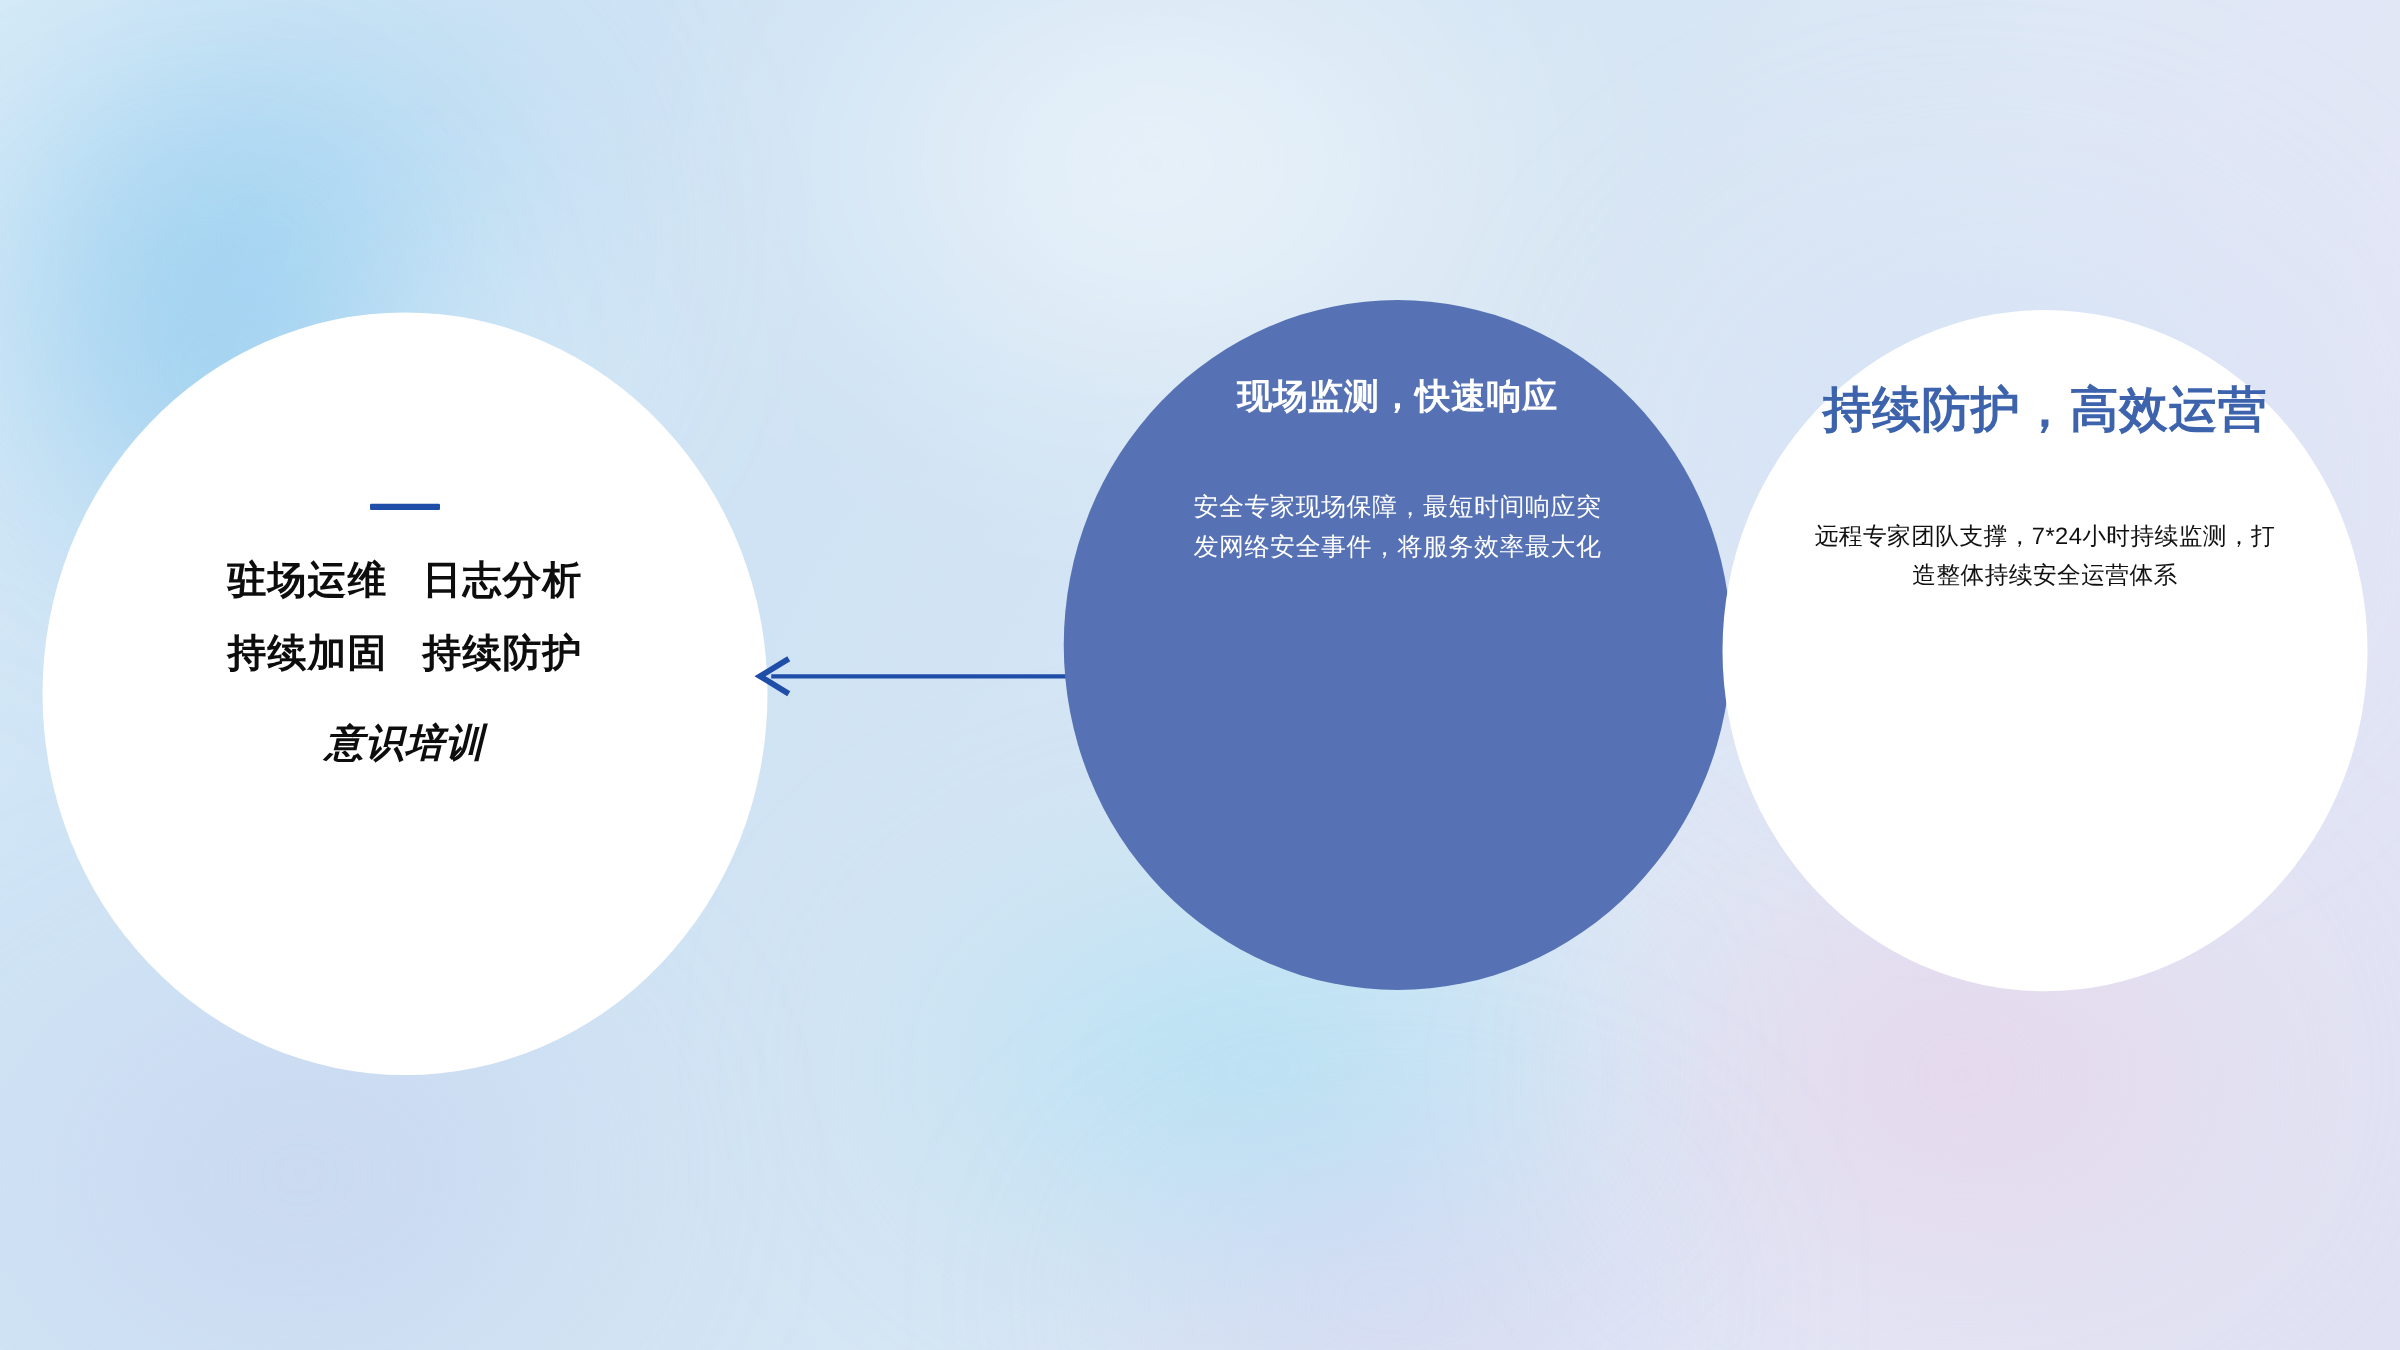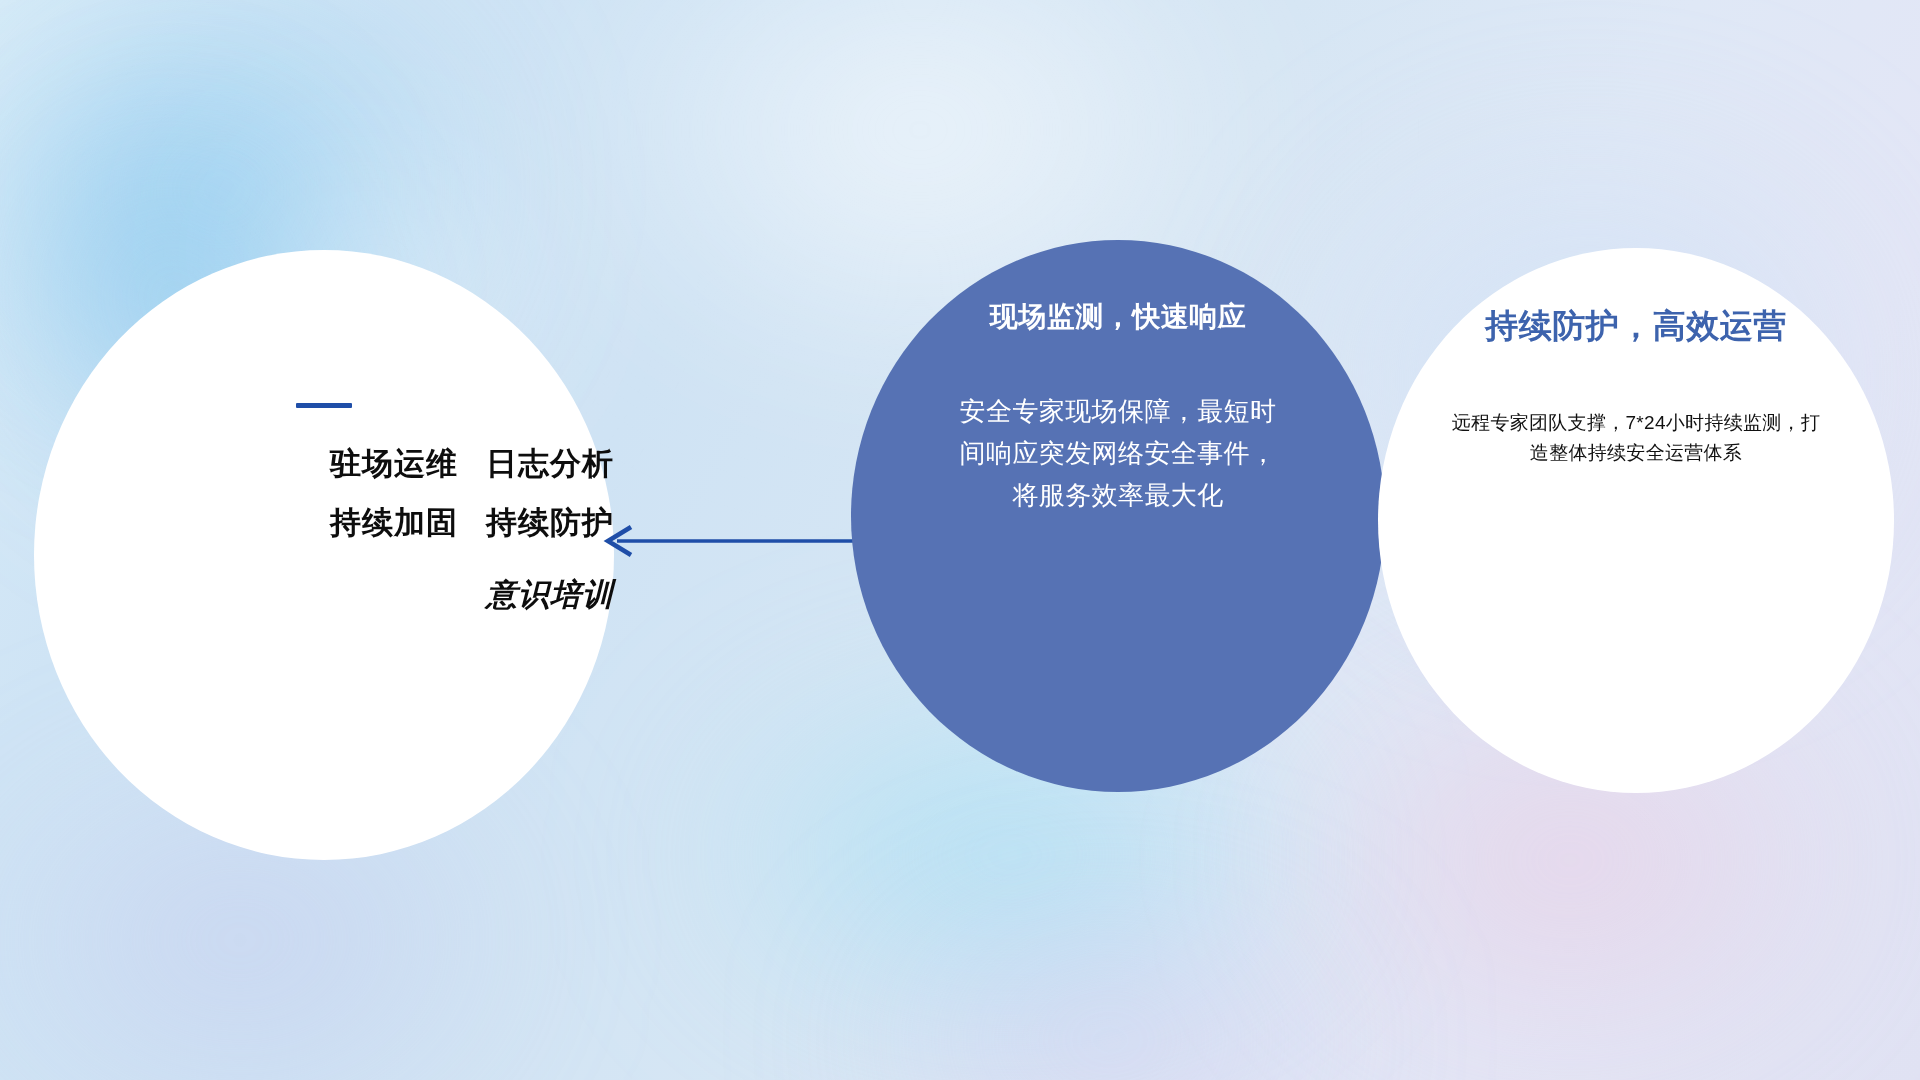--- a/index.html
+++ b/index.html
@@ -119,21 +119,20 @@
     background: #1f4ea8;
     border-radius: 1px;
     margin-top: 153px;
   }
   .left-lines {
     margin-top: 38px;
     display: flex;
     flex-direction: column;
     gap: 22px;
     width: 100%;
-    text-align: right;
   }
   .left-line {
     font-size: 31px;
     font-weight: 700;
     color: #0d0d0d;
     letter-spacing: 1px;
     line-height: 1.18;
   }
   .left-line .gap { display: inline-block; width: 28px; }
   .left-line.last { margin-top: 14px; font-style: italic; }
@@ -143,32 +142,32 @@
     margin-top: 60px;
     font-size: 28px;
     font-weight: 700;
     color: #ffffff;
     letter-spacing: 0.5px;
     line-height: 1.2;
     width: 100%;
   }
   .mid-body {
     margin-top: 56px;
-    font-size: 26px;
+    font-size: 20px;
     font-weight: 400;
     color: #ffffff;
     line-height: 1.62;
     width: 330px;
     letter-spacing: 0.4px;
   }
 
   
   .right-title {
     margin-top: 58px;
-    font-size: 33px;
+    font-size: 39px;
     font-weight: 700;
     color: #3d63ad;
     letter-spacing: 0.5px;
     line-height: 1.2;
     width: 100%;
   }
   .right-body {
     margin-top: 62px;
     font-size: 19px;
     font-weight: 400;

